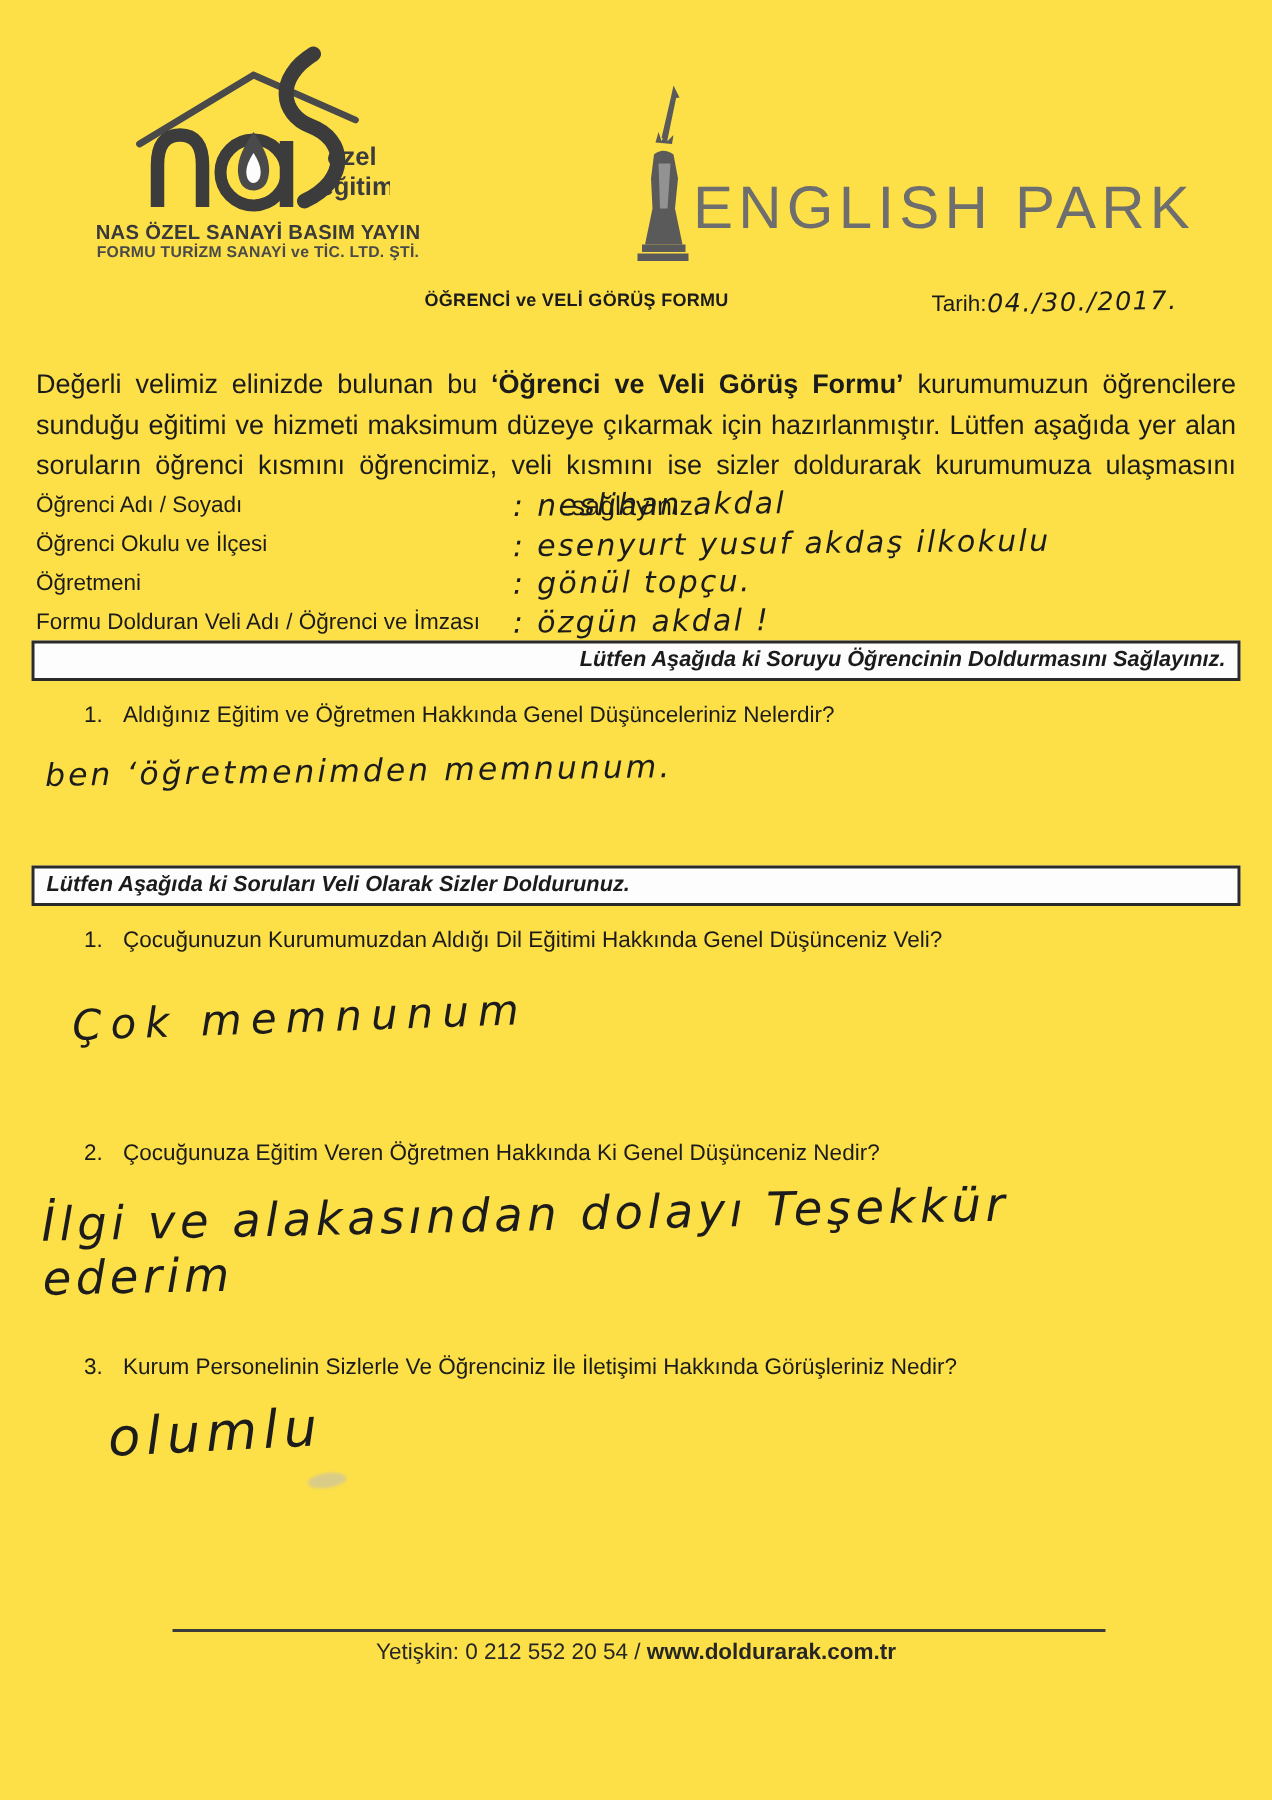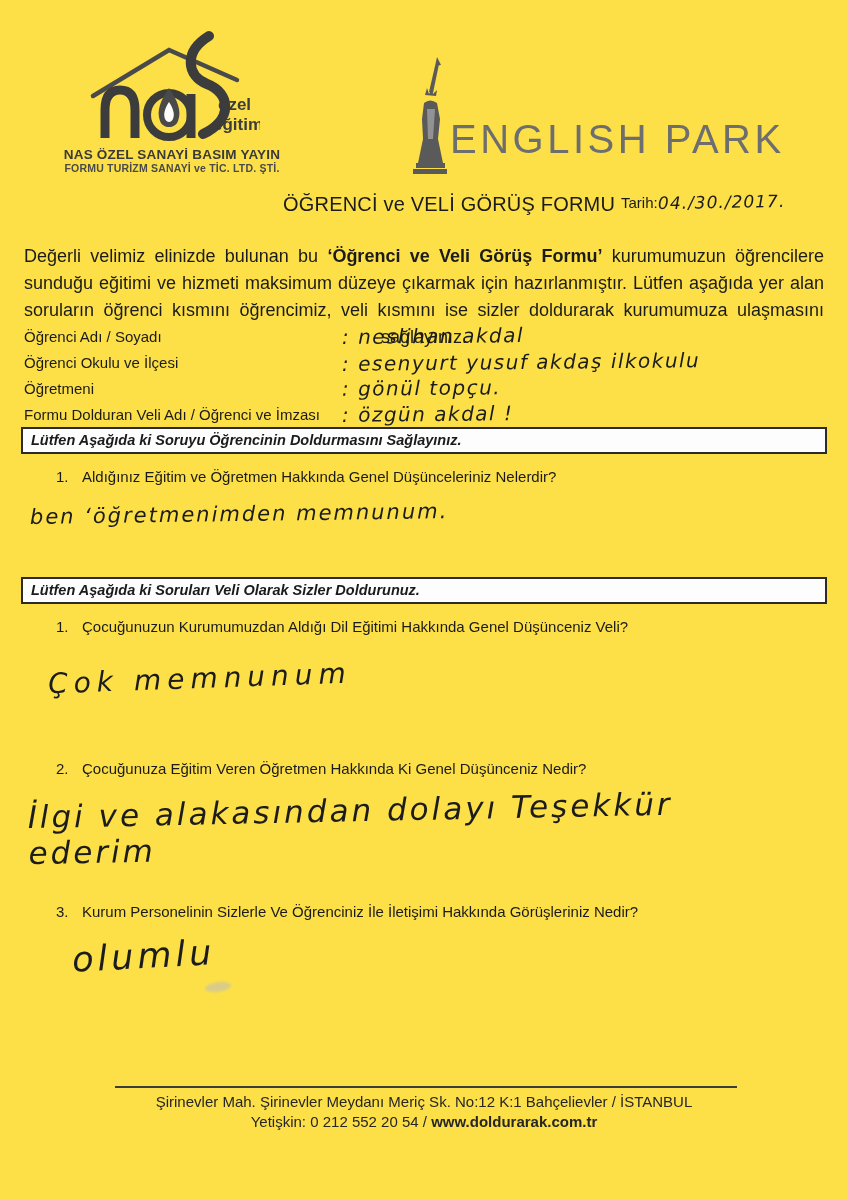--- a/index.html
+++ b/index.html
@@ -16,30 +16,30 @@
   }
   .abs { position: absolute; }
 
   
   .nas-logo { left: 52px; top: 30px; width: 240px; text-align: center; }
   .nas-logo svg { display: block; margin: 0 auto; }
   .nas-line1 { font-size: 13.5px; font-weight: 700; color: #3a3a3a; letter-spacing: 0.2px; margin-top: 2px; }
   .nas-line2 { font-size: 10.5px; font-weight: 700; color: #4a4a4a; letter-spacing: 0.2px; }
 
   
-  .ep-logo { left: 412px; top: 55px; width: 390px; height: 120px; }
+  .ep-logo { left: 424px; top: 55px; width: 390px; height: 120px; }
   .ep-statue { position: absolute; left: 0; top: 2px; }
   .ep-text {
     position: absolute; left: 38px; top: 62px;
     font-size: 40px; font-weight: 400; color: #6e6e6e;
     letter-spacing: 3.5px; white-space: nowrap;
   }
 
   
-  .form-title { left: 283px; top: 193px; font-size: 20px; font-weight: 400; letter-spacing: 0.2px; }
+  .form-title { left: 283px; top: 193px; font-size: 12px; font-weight: 700; letter-spacing: 0.2px; }
   .date-row { left: 621px; top: 192px; font-size: 15px; white-space: nowrap; }
   .hand { font-family: "DejaVu Sans", sans-serif; font-style: italic; color: #1c1c1c; }
   .date-hand { font-size: 17px; letter-spacing: 1px; display: inline-block; transform: rotate(-1deg); }
 
   
   .intro {
     left: 24px; top: 243px; width: 800px;
     font-size: 18px; line-height: 1.5;
     text-align: justify; text-align-last: center;
   }
@@ -52,21 +52,21 @@
   .field-value { font-size: 20px; letter-spacing: 1.5px; transform: rotate(-0.6deg); white-space: nowrap; }
 
   
   .section-box {
     left: 21px; width: 806px;
     border: 2px solid #2b2b2b;
     padding: 3px 8px 4px 8px;
     font-size: 14.5px; font-weight: 700; font-style: italic;
     background: #fdfdfd;
   }
-  .box-student { top: 427px; }
+  .box-student { top: 427px; text-align: right; }
   .box-parent  { top: 577px; }
 
   
   .question { display: flex; font-size: 15px; }
   .q-num { width: 26px; flex: none; }
   .sq1 { left: 56px; top: 468px; width: 740px; }
   .pq1 { left: 56px; top: 618px; width: 740px; }
   .pq2 { left: 56px; top: 760px; width: 740px; }
   .pq3 { left: 56px; top: 903px; width: 740px; }
 
@@ -170,19 +170,18 @@
 
   <div class="abs question pq3">
     <div class="q-num">3.</div>
     <div>Kurum Personelinin Sizlerle Ve Öğrenciniz İle İletişimi Hakkında Görüşleriniz Nedir?</div>
   </div>
   <div class="abs hand ans-p3">olumlu</div>
   <div class="abs smudge"></div>
 
   <div class="abs footer-rule"></div>
   <div class="abs footer-text">
-    <div>Şirinevler Mah. Şirinevler Meydanı Meriç Sk. No:12 K:1 Bahçelievler / İSTANBUL</div>
     <div>
       <span>Yetişkin: 0 212 552 20 54</span><span> / </span><span class="site">www.doldurarak.com.tr</span>
     </div>
   </div>
 
 </div>
 
 </body></html>

